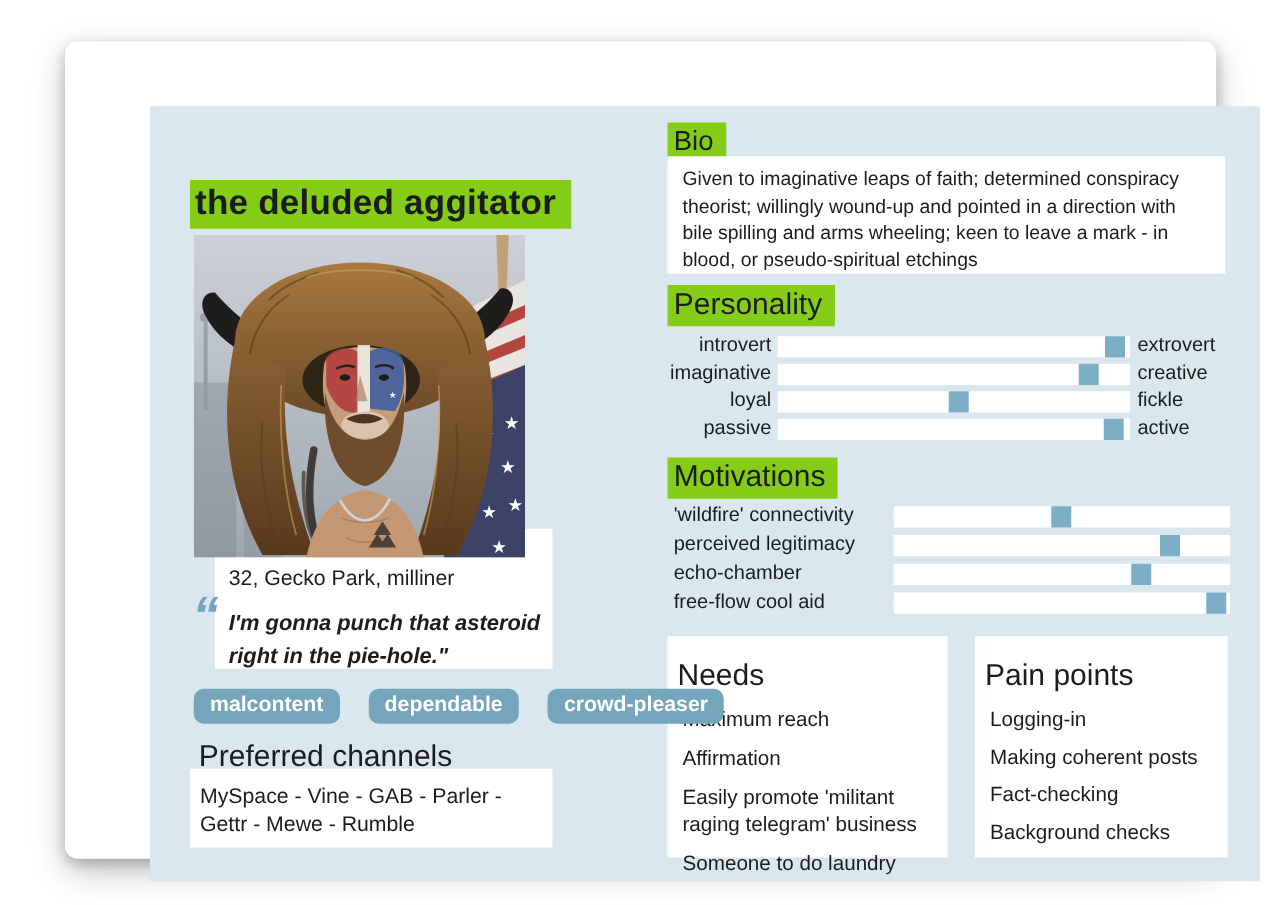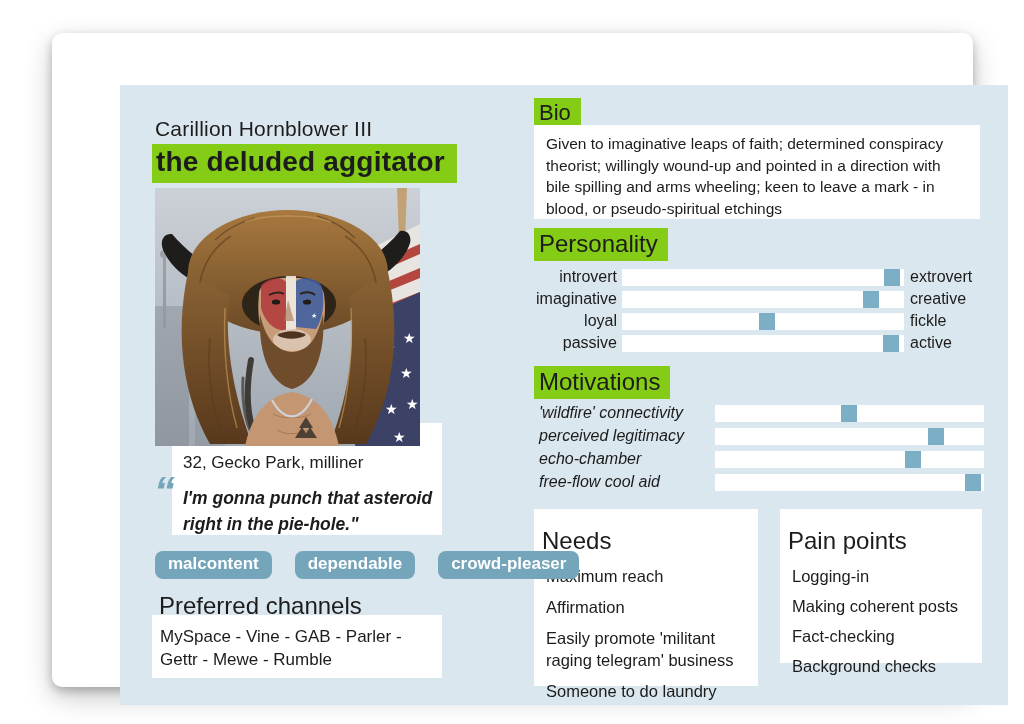--- a/index.html
+++ b/index.html
@@ -41,43 +41,42 @@
   .bio-text{left:494px;top:100px;width:406px;font-size:15.5px;line-height:21.5px;}
 
   .pers-head{left:482px;top:195px;font-size:24px;padding:2px 10px 3px 5px;}
   .rows{display:flex;flex-direction:column;}
   .pers-rows{left:482px;top:235px;}
   .mot-rows{left:482px;top:371px;}
   .row{display:flex;align-items:center;margin-bottom:4px;font-size:16px;}
   .mot-rows .row{margin-bottom:5px;}
   .p-left{width:83px;text-align:right;padding-right:5px;}
   .p-right{padding-left:6px;}
-  .m-label{width:176px;padding-left:5px;font-style:italic;}
+  .m-label{width:176px;padding-left:5px;}
   .track{position:relative;height:17px;background:#ffffff;}
   .p-track{width:282px;}
   .m-track{width:269px;}
   .marker{position:absolute;top:0;width:16px;height:17px;background:#7cafc5;}
 
   .mot-head{left:482px;top:333px;font-size:24px;padding:2px 10px 3px 5px;}
 
   .list-box{background:#ffffff;padding:16px 12px 0;box-sizing:border-box;}
   .needs-box{left:482px;top:476px;width:224px;height:177px;}
-  .pain-box{left:728px;top:476px;width:202px;height:154px;}
+  .pain-box{left:728px;top:476px;width:202px;height:177px;}
   .list-head{font-size:24px;margin:2px 0 10px -4px;}
   .list-item{font-size:16.5px;margin:0 0 9px;line-height:22px;}
   .pain-box .list-item{margin-bottom:8px;}
   .narrow{width:190px;}
 </style>
 </head>
 <body>
 
 <div class="card">
   <div class="panel"></div>
 
-  <div class="abs name">Carillion Hornblower III</div>
   <div class="abs title hl">the deluded aggitator</div>
 
   <div class="abs photo" role="img" aria-label="man wearing horned fur hat with red, white and blue face paint, beard, necklace, beside a US flag">
     <svg width="265" height="258" viewBox="0 0 265 258">
       <defs>
         <linearGradient id="sky" x1="0" y1="0" x2="0" y2="1">
           <stop offset="0" stop-color="#ccd1d7"></stop>
             <stop offset="1" stop-color="#9fa7b0"></stop>
         </linearGradient>
         <linearGradient id="fur" x1="0" y1="0" x2="0" y2="1">

